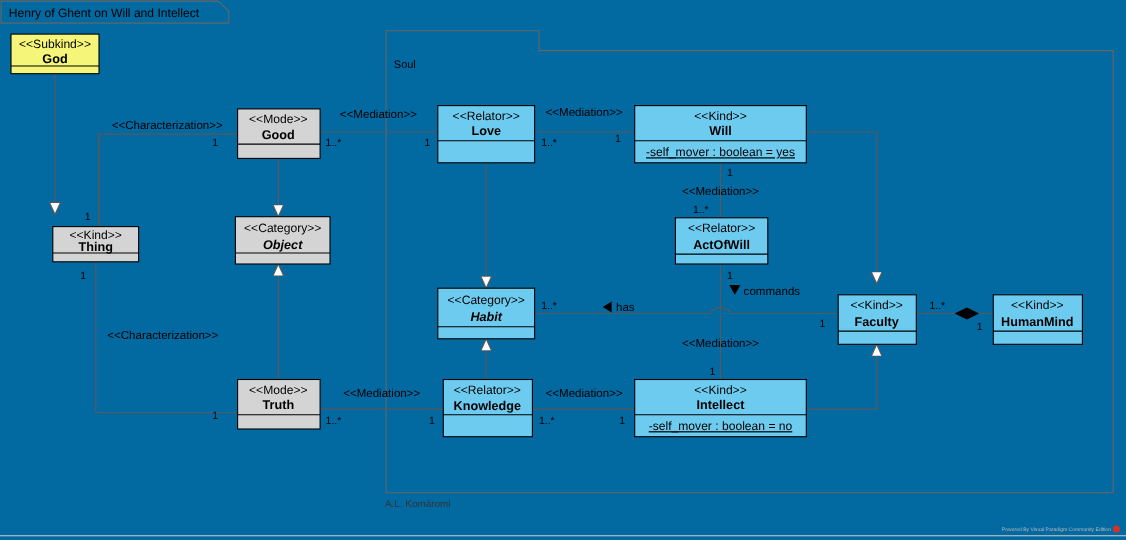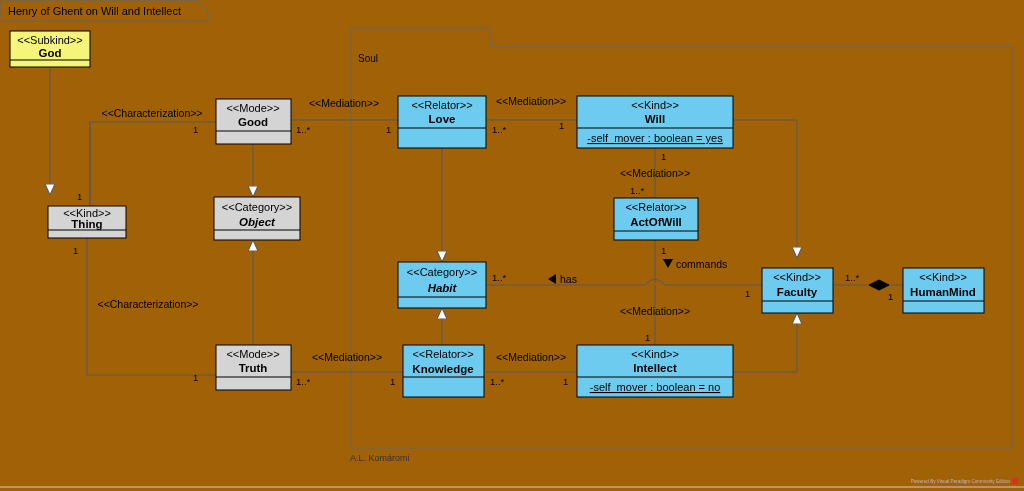--- a/index.html
+++ b/index.html
@@ -1,17 +1,17 @@
 <!DOCTYPE html>
 <html><head>
 <meta charset="utf-8">
 <style>
   html,body{margin:0;padding:0;background:#ffffff;}
   body{font-family:"Liberation Sans",sans-serif;}
-  #canvas{position:relative;width:1024px;height:491px;background:#a16207;overflow:hidden;}
+  #canvas{position:relative;width:1024px;height:491px;background:#0369a1;overflow:hidden;}
   svg{position:absolute;left:0;top:0;width:1024px;height:491px;}
   text{font-family:"Liberation Sans",sans-serif;fill:#000;}
   .stereo{font-size:11px;text-anchor:middle;}
   .cname{font-size:11.5px;font-weight:bold;text-anchor:middle;}
   .cname-it{font-size:11.5px;font-weight:bold;font-style:italic;text-anchor:middle;}
   .attr{font-size:11px;text-anchor:middle;text-decoration:underline;}
   .assoc{font-size:10.5px;text-anchor:middle;}
   .mult{font-size:9.5px;}
   .pkg{font-size:10px;}
   .author{font-size:9px;fill:#333;}

